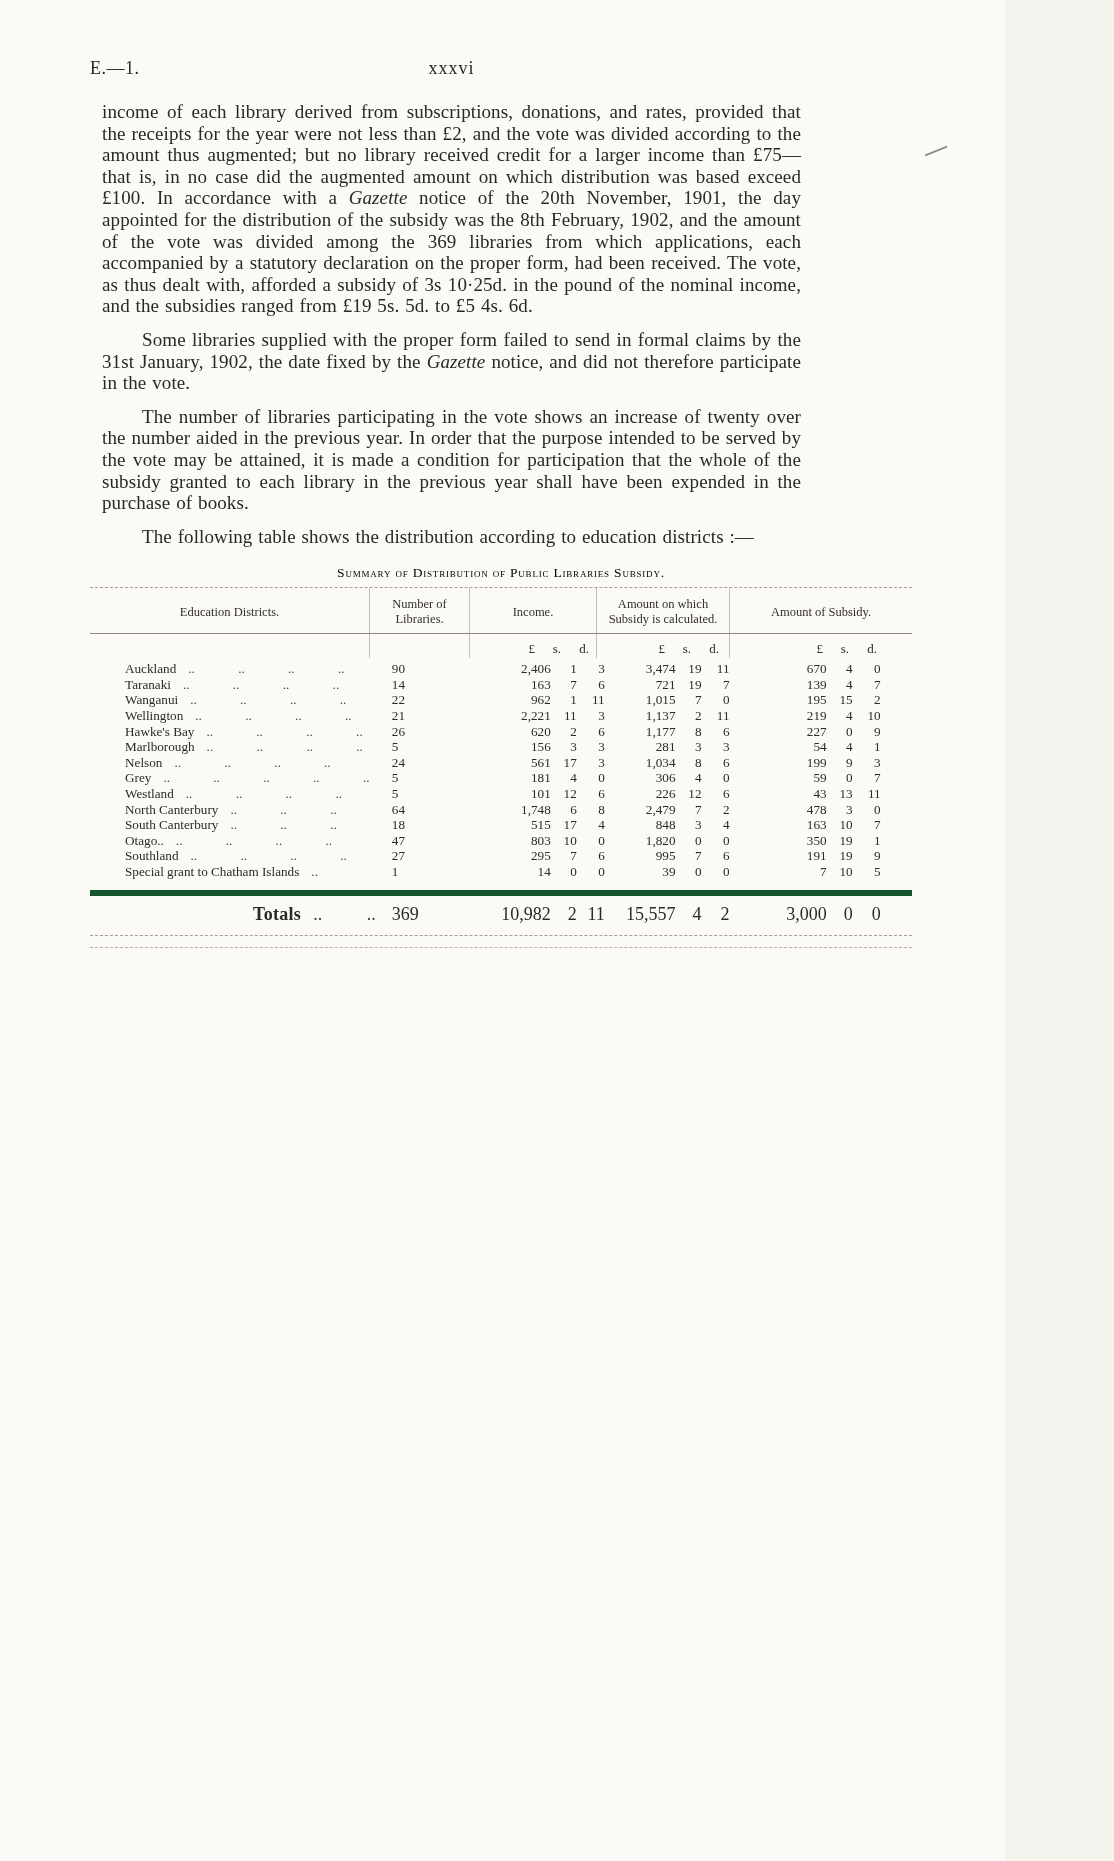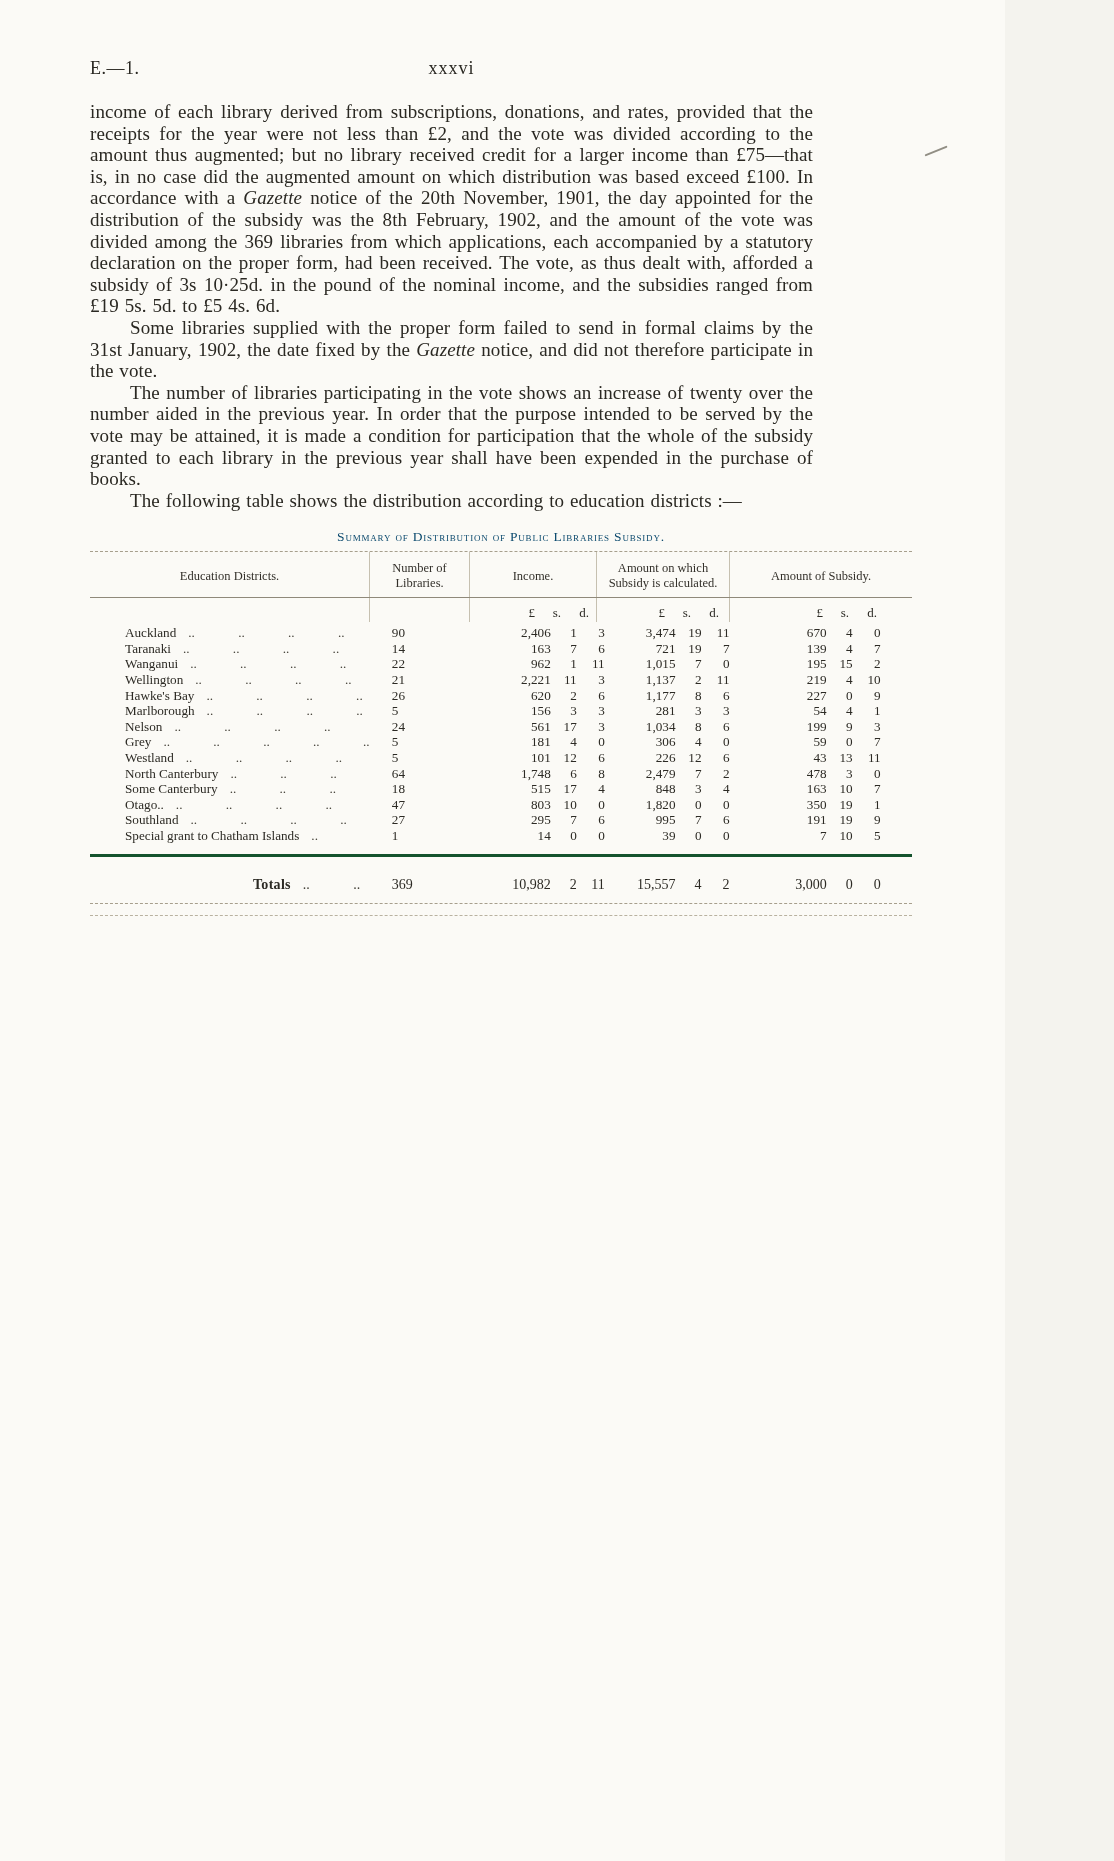--- a/index.html
+++ b/index.html
@@ -26,34 +26,34 @@
 
   
   .paragraphs {
     margin-top:22px;
     font-size:19px;
     line-height:21.6px;
     text-align:justify;
     letter-spacing:0.1px;
     word-spacing:1px;
   }
-  .paragraphs p { margin:0; }
+  .paragraphs p { margin:12px; }
   .paragraphs p.indent { text-indent:40px; }
   .paragraphs em { font-style:italic; }
 
   
   .table-title {
     width:822px;
     margin-top:18px;
     margin-bottom:6px;
     text-align:center;
     font-variant:small-caps;
     font-size:13.5px;
     letter-spacing:0.8px;
-    color:#0c4a6e;
+    color:#000000;
   }
 
   
   .ltable {
     width:822px;
     border-top:1px dashed #a79f8d;
     border-bottom:1px dashed #a79f8d;
     color:#2c2a24;
   }
   .trow { display:flex; }
@@ -83,21 +83,21 @@
   .m-l { width:58px; text-align:right; }
   .m-s { width:26px; text-align:right; }
   .m-d { width:28px; text-align:right; }
 
   .tbody { padding-top:3px; padding-bottom:10px; }
   .r { display:flex; font-size:13.2px; line-height:15.6px; }
   .district { white-space:nowrap; overflow:hidden; padding-left:2px;margin-left:33px; }
   .dots { margin-left:12px; word-spacing:40px; color:#46433a; }
   .num { text-align:left; }
 
-  .totals { border-top:3px solid #14532d; padding:20px 0 10px; font-size:14px; }
+  .totals { border-top:6px solid #14532d; padding:8px 0 10px; font-size:18px; }
   .tot-label { font-weight:bold; margin-left:128px; letter-spacing:0.3px; }
 
   .bottom-dash { width:822px; border-top:1px dashed #b9b2a0; margin-top:11px; }
 
   .scan-mark {
     position:absolute;
     top:150px; left:924px;
     width:24px; height:1.6px;
     background:#6e6a5e;
     transform:rotate(-22deg);
@@ -342,21 +342,21 @@
               <span class="m-s">7</span>
               <span class="m-d">2</span>
             </div>
             <div class="td c5 money">
               <span class="m-l">478</span>
               <span class="m-s">3</span>
               <span class="m-d">0</span>
             </div>
           </div>
           <div class="r">
-            <div class="td c1 district"><span class="dname">Some Canterbury</span><span class="dots">.. .. ..</span></div>
+            <div class="td c1 district"><span class="dname">South Canterbury</span><span class="dots">.. .. ..</span></div>
             <div class="td c2 num">18</div>
             <div class="td c3 money">
               <span class="m-l">515</span>
               <span class="m-s">17</span>
               <span class="m-d">4</span>
             </div>
             <div class="td c4 money">
               <span class="m-l">848</span>
               <span class="m-s">3</span>
               <span class="m-d">4</span>

